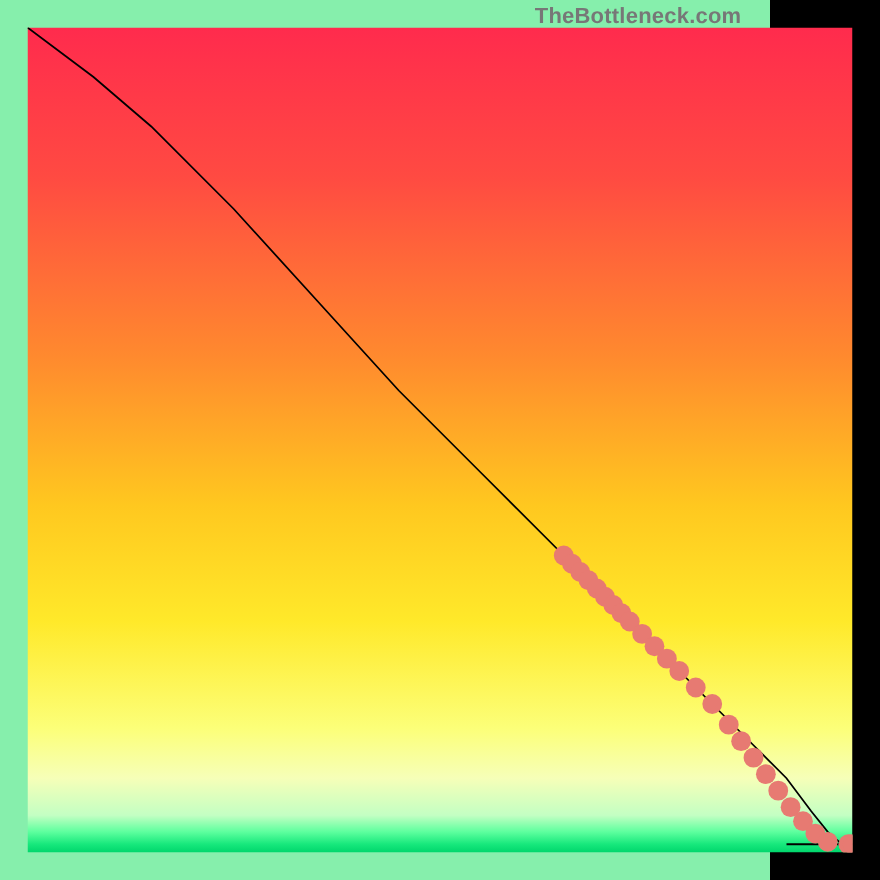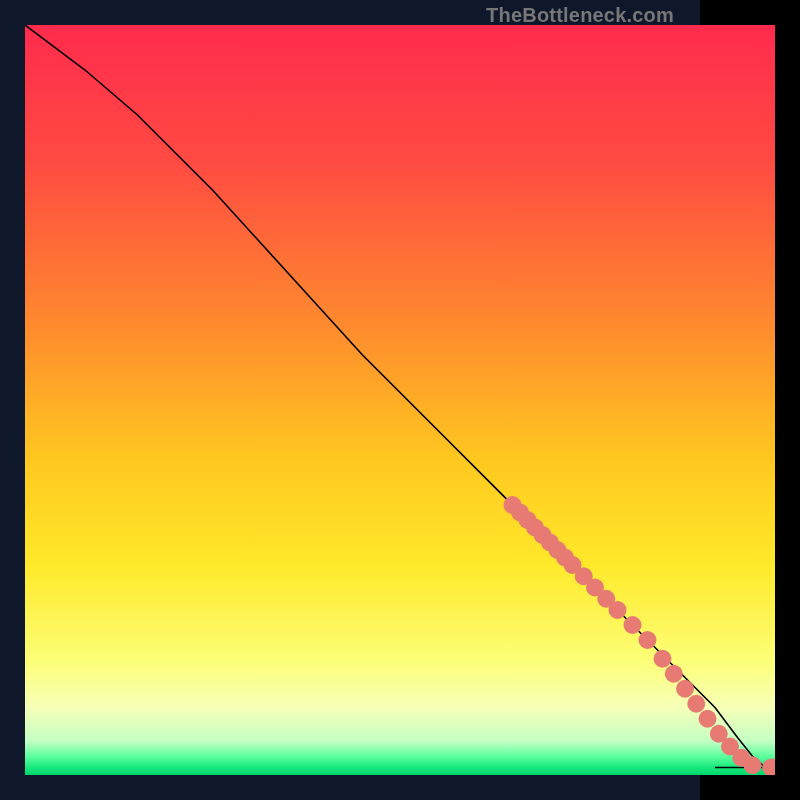--- a/index.html
+++ b/index.html
@@ -8,21 +8,21 @@
     width: 800px;
     height: 800px;
     overflow: hidden;
     background: #000;
     font-family: Arial, Helvetica, sans-serif;
   }
   .stage {
     position: relative;
     width: 700px;
     height: 800px;
-    background: #0f172a;
+    background: #86efac;
   }
   .plot {
     position: absolute;
     left: 25px;
     top: 25px;
     width: 750px;
     height: 750px;
   }
   .watermark {
     position: absolute;

